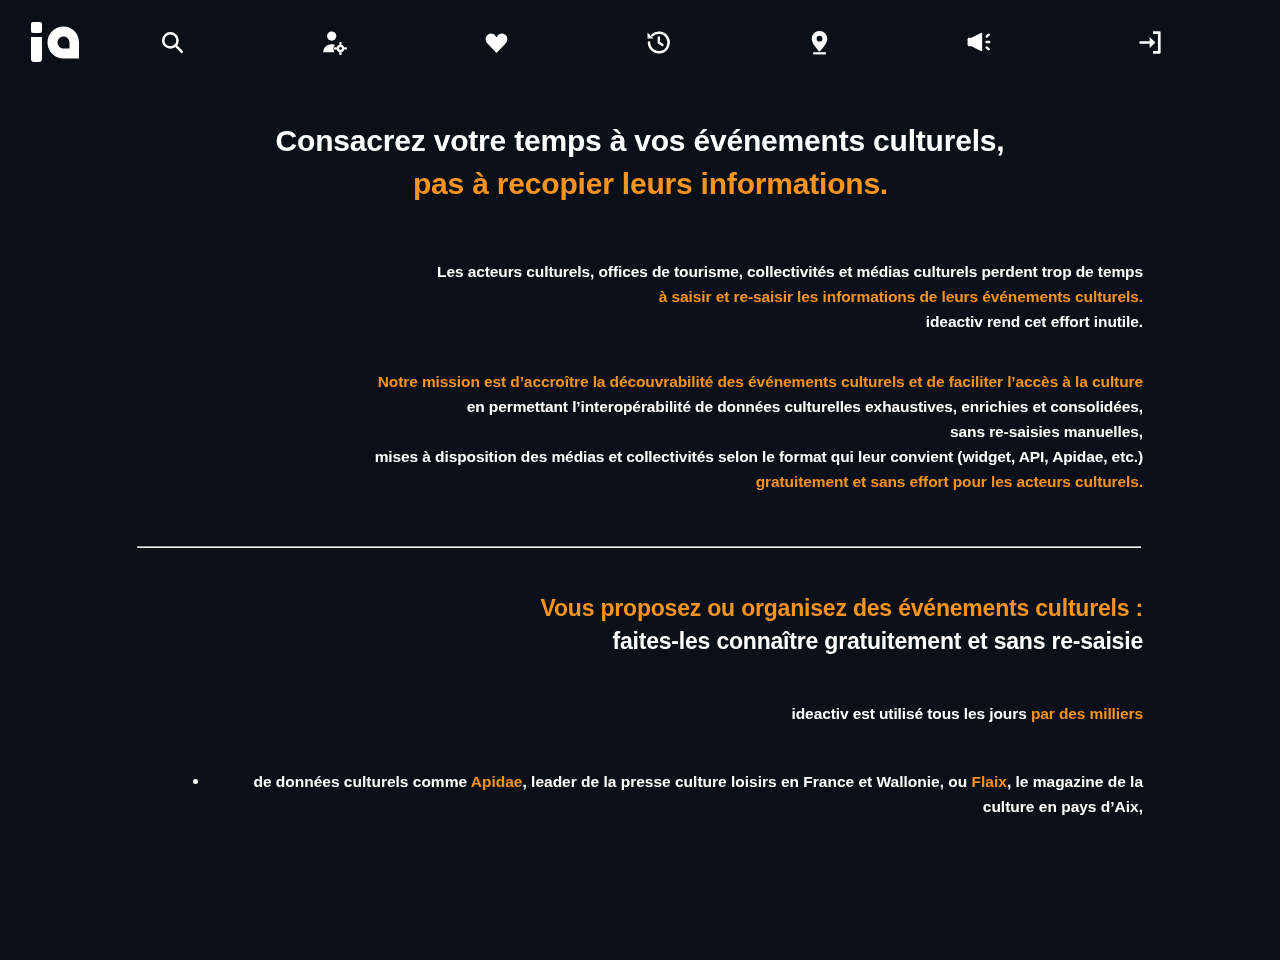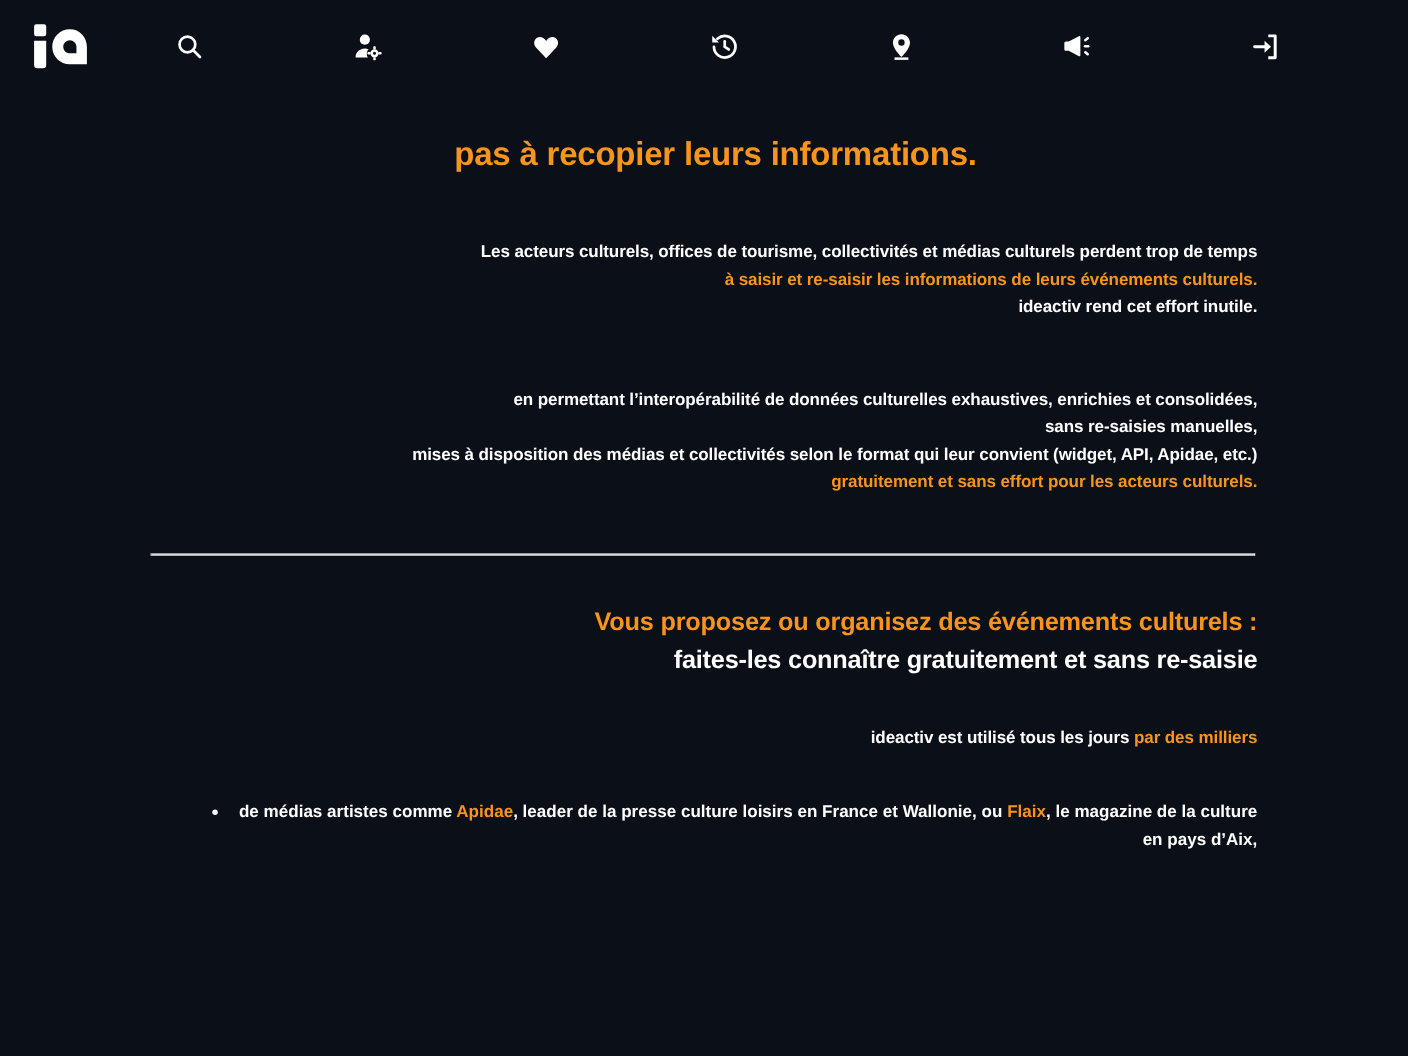--- a/index.html
+++ b/index.html
@@ -222,51 +222,52 @@
       <line x1="3.2" y1="12" x2="14.2" y2="12" stroke="#ffffff" stroke-width="2.4" stroke-linecap="round"></line>
       <path fill="#ffffff" d="M11.2 7.2 16.4 12l-5.2 4.8z"></path>
     </svg>
   </div>
 
 </header>
 
 <main class="page">
 
   <h1 class="headline">
+    <span class="l1">Consacrez votre temps à vos événements culturels,</span>
     <span class="l2">pas à recopier leurs informations.</span>
   </h1>
 
   <div class="content">
 
     <p class="para block-intro">
       <span class="plain">Les acteurs culturels, offices de tourisme, collectivités et médias culturels perdent trop de temps</span><br>
       <span class="accent">à saisir et re-saisir les informations de leurs événements culturels.</span><br>
       <span class="plain">ideactiv rend cet effort inutile.</span>
     </p>
 
     <p class="para block-mission">
-      <br>
+      <span class="accent">Notre mission est d’accroître la découvrabilité des événements culturels et de faciliter l’accès à la culture</span><br>
       <span class="plain">en permettant l’interopérabilité de données culturelles exhaustives, enrichies et consolidées,</span><br>
       <span class="plain">sans re-saisies manuelles,</span><br>
       <span class="plain">mises à disposition des médias et collectivités selon le format qui leur convient (widget, API, Apidae, etc.)</span><br>
       <span class="accent">gratuitement et sans effort pour les acteurs culturels.</span>
     </p>
 
     <hr class="divider">
 
     <h2 class="section-title">
       <span class="t1">Vous proposez ou organisez des événements culturels :</span>
       <span class="t2">faites-les connaître gratuitement et sans re-saisie</span>
     </h2>
 
     <p class="para block-usage">
       <span class="plain">ideactiv est utilisé tous les jours </span><span class="accent">par des milliers</span><br>
       <br>
     </p>
 
     <ul class="bullets">
       <li>
-        <span>de médias artistes comme </span><span class="accent">Apidae</span><span>, leader de la presse culture loisirs en France et Wallonie, ou </span><span class="accent">Flaix</span><span>, le magazine de la culture en pays d’Aix,</span>
+        <span>de données culturels comme </span><span class="accent">Apidae</span><span>, leader de la presse culture loisirs en France et Wallonie, ou </span><span class="accent">Flaix</span><span>, le magazine de la culture en pays d’Aix,</span>
       </li>
     </ul>
 
   </div>
 </main>
 
 </body></html>

